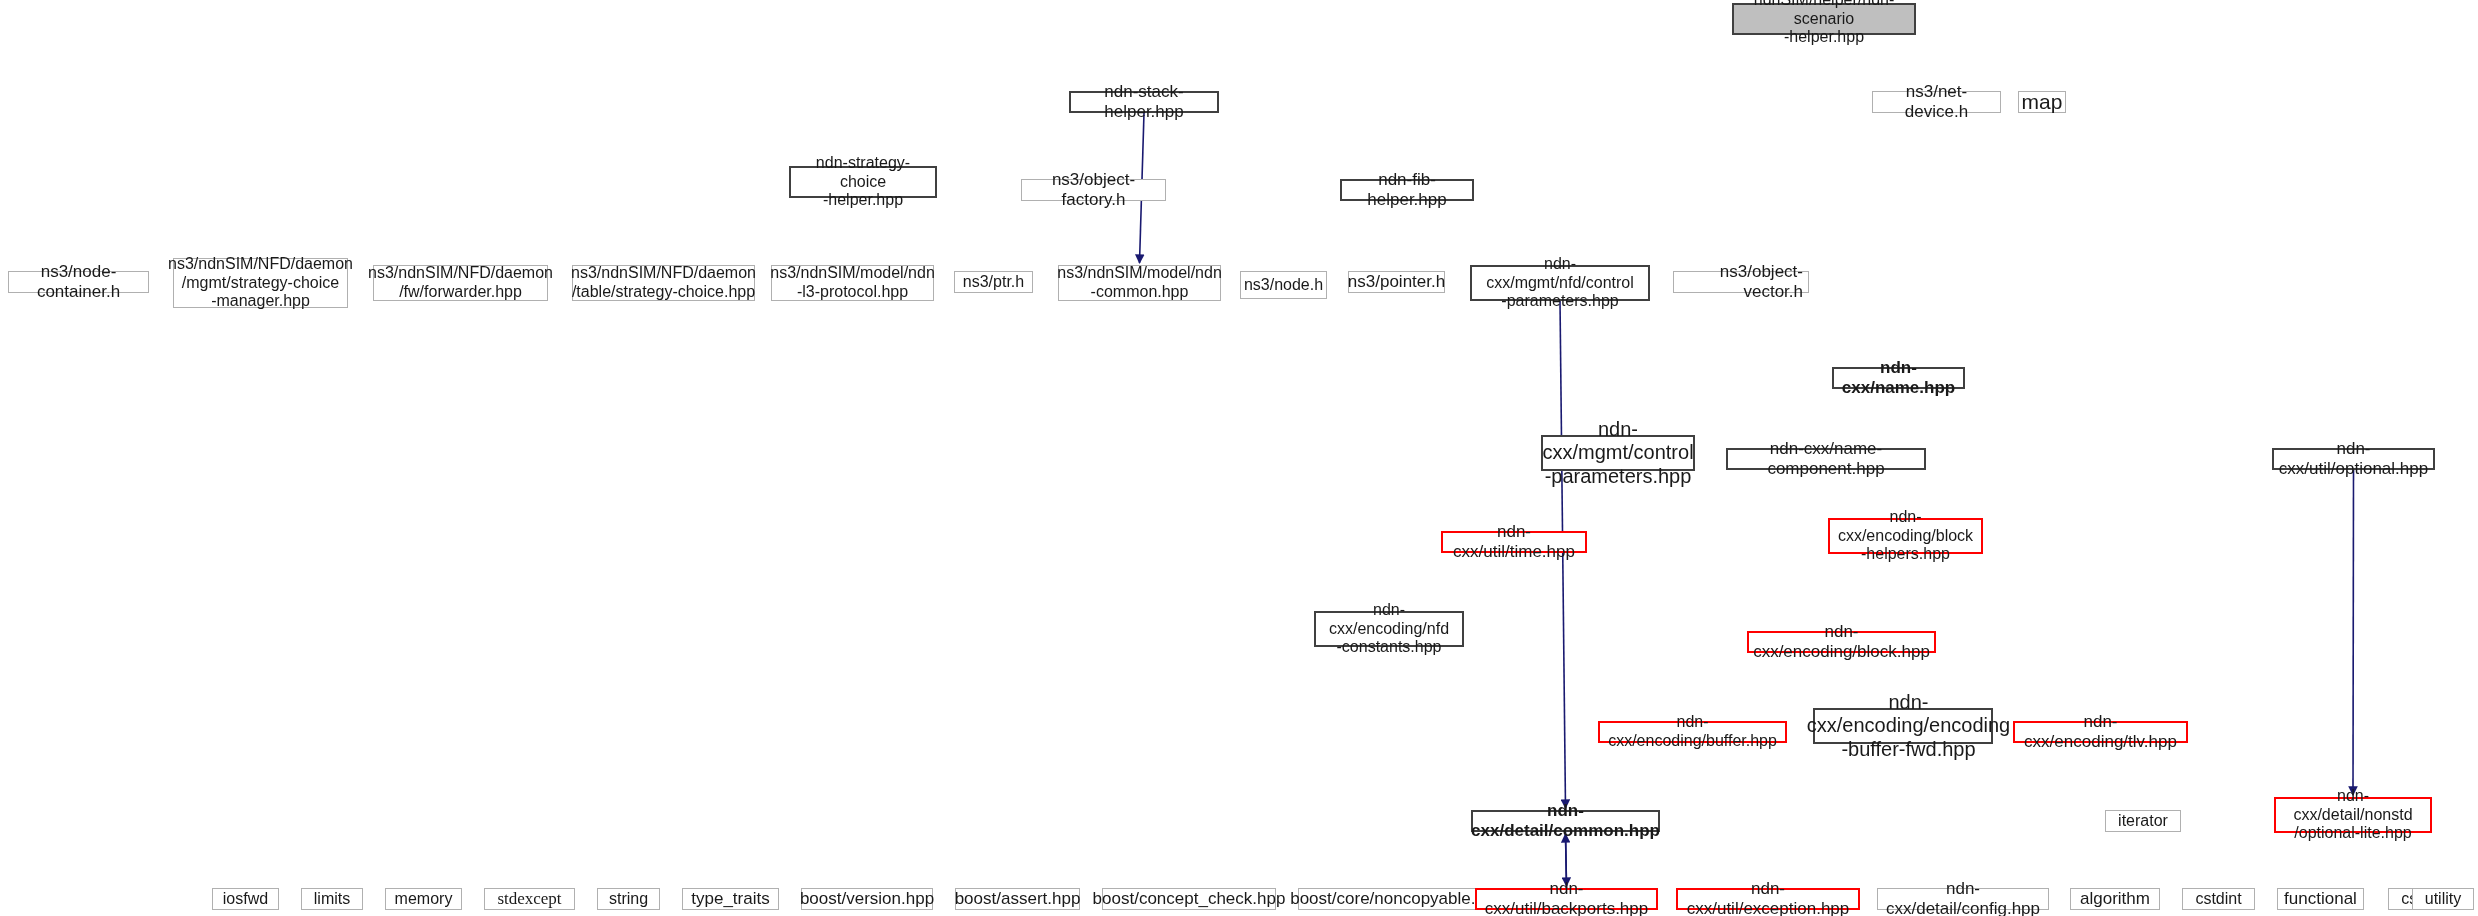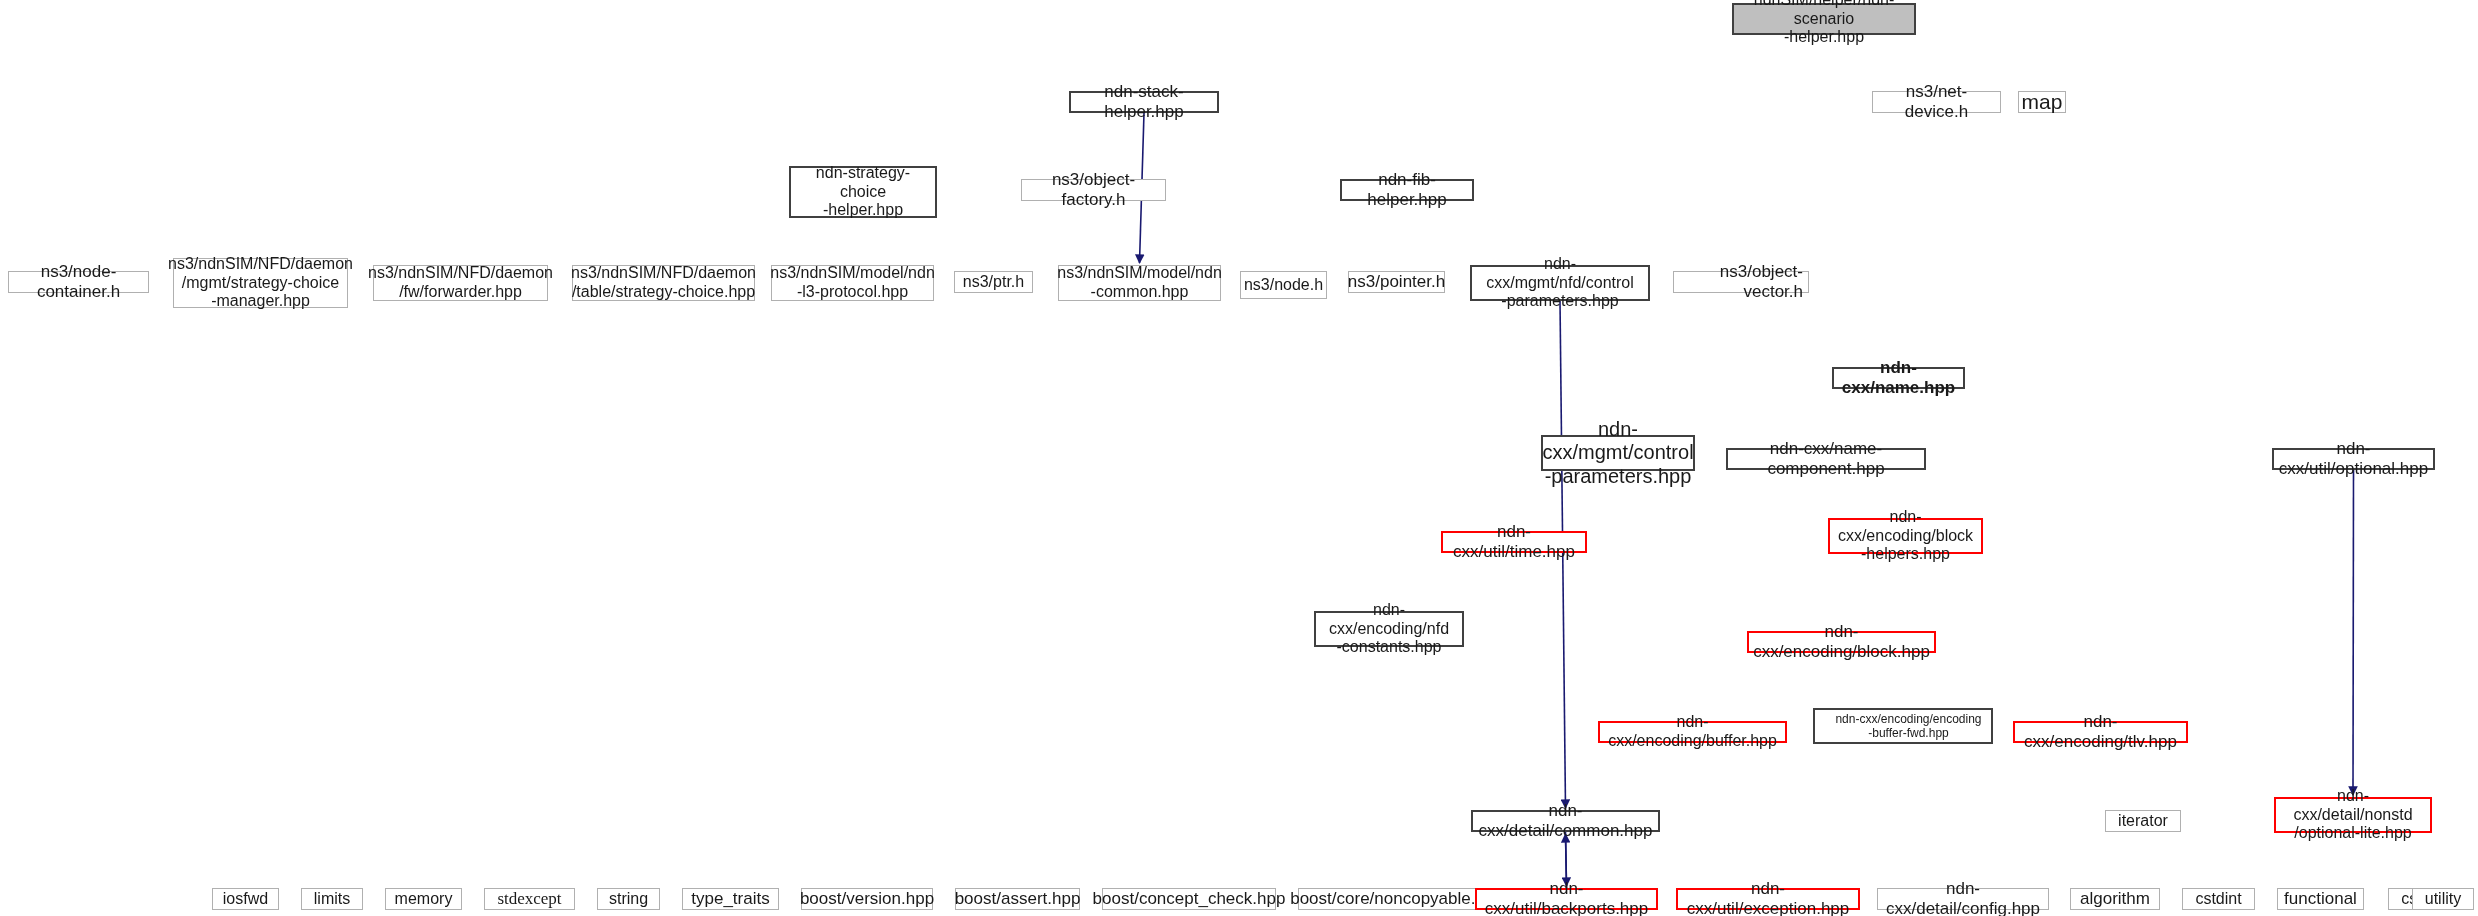--- a/index.html
+++ b/index.html
@@ -137,21 +137,21 @@
         <path d="M NaN 832 Q NaN 859 2416 886" fill="none" stroke="#191970" stroke-width="1.6" marker-end="url(#arrow)"></path>
         <path d="M 1566.5 888 Q 1566.05 861 1565.5 834" fill="none" stroke="#191970" stroke-width="1.6" marker-end="url(#arrow)"></path>
       </g>
   </svg>
   <div id="nodes-layer">
       <div class="gnode root" style="left: 1732px; top: 3px; width: 184px; height: 32px; font-size: 16px;">ndnSIM/helper/ndn-scenario
 -helper.hpp</div>
       <div class="gnode " style="left: 1872px; top: 91px; width: 129px; height: 22px;">ns3/net-device.h</div>
       <div class="gnode " style="left: 2018px; top: 91px; width: 48px; height: 22px; font-size: 21px;">map</div>
       <div class="gnode dark" style="left: 1069px; top: 91px; width: 150px; height: 22px;">ndn-stack-helper.hpp</div>
-      <div class="gnode dark" style="left: 789px; top: 166px; width: 148px; height: 52px; font-size: 16px;">ndn-strategy-choice
+      <div class="gnode dark" style="left: 789px; top: 166px; width: 148px; height: 32px; font-size: 16px;">ndn-strategy-choice
 -helper.hpp</div>
       <div class="gnode " style="left: 1021px; top: 179px; width: 145px; height: 22px;">ns3/object-factory.h</div>
       <div class="gnode dark" style="left: 1340px; top: 179px; width: 134px; height: 22px;">ndn-fib-helper.hpp</div>
       <div class="gnode " style="left: 8px; top: 271px; width: 141px; height: 22px;">ns3/node-container.h</div>
       <div class="gnode " style="left: 173px; top: 258px; width: 175px; height: 50px; font-size: 16px;">ns3/ndnSIM/NFD/daemon
 /mgmt/strategy-choice
 -manager.hpp</div>
       <div class="gnode " style="left: 373px; top: 265px; width: 175px; height: 36px; font-size: 16px;">ns3/ndnSIM/NFD/daemon
 /fw/forwarder.hpp</div>
       <div class="gnode " style="left: 572px; top: 265px; width: 183px; height: 36px; font-size: 16px;">ns3/ndnSIM/NFD/daemon
@@ -171,27 +171,27 @@
 -parameters.hpp</div>
       <div class="gnode dark" style="left: 1726px; top: 448px; width: 200px; height: 22px;">ndn-cxx/name-component.hpp</div>
       <div class="gnode dark" style="left: 2272px; top: 448px; width: 163px; height: 22px;">ndn-cxx/util/optional.hpp</div>
       <div class="gnode red" style="left: 1441px; top: 531px; width: 146px; height: 22px;">ndn-cxx/util/time.hpp</div>
       <div class="gnode red" style="left: 1828px; top: 518px; width: 155px; height: 36px; font-size: 16px;">ndn-cxx/encoding/block
 -helpers.hpp</div>
       <div class="gnode dark" style="left: 1314px; top: 611px; width: 150px; height: 36px; font-size: 16px;">ndn-cxx/encoding/nfd
 -constants.hpp</div>
       <div class="gnode red" style="left: 1747px; top: 631px; width: 189px; height: 22px;">ndn-cxx/encoding/block.hpp</div>
       <div class="gnode red" style="left: 1598px; top: 721px; width: 189px; height: 22px; font-size: 16px;">ndn-cxx/encoding/buffer.hpp</div>
-      <div class="gnode dark" style="left: 1813px; top: 708px; width: 180px; height: 36px; font-size: 12px; padding-left: 16px;">ndn-cxx/encoding/encoding
+      <div class="gnode dark" style="left: 1813px; top: 708px; width: 180px; height: 36px; font-size: 20px; padding-left: 16px;">ndn-cxx/encoding/encoding
 -buffer-fwd.hpp</div>
       <div class="gnode red" style="left: 2013px; top: 721px; width: 175px; height: 22px;">ndn-cxx/encoding/tlv.hpp</div>
       <div class="gnode " style="left: 2105px; top: 810px; width: 76px; height: 22px; font-size: 16px;">iterator</div>
       <div class="gnode red" style="left: 2274px; top: 797px; width: 158px; height: 36px; font-size: 16px;">ndn-cxx/detail/nonstd
 /optional-lite.hpp</div>
-      <div class="gnode dark" style="left: 1471px; top: 810px; width: 189px; height: 22px;">ndn-cxx/detail/common.hpp</div>
+      <div class="gnode dark" style="left: 1471px; top: 810px; width: 189px; height: 22px; font-weight: bold;">ndn-cxx/detail/common.hpp</div>
       <div class="gnode " style="left: 212px; top: 888px; width: 67px; height: 22px; font-size: 16px;">iosfwd</div>
       <div class="gnode " style="left: 301px; top: 888px; width: 62px; height: 22px; font-size: 16px;">limits</div>
       <div class="gnode " style="left: 385px; top: 888px; width: 77px; height: 22px; font-size: 16px;">memory</div>
       <div class="gnode " style="left: 484px; top: 888px; width: 91px; height: 22px; font-family: Liberation Serif, serif;">stdexcept</div>
       <div class="gnode " style="left: 597px; top: 888px; width: 63px; height: 22px; font-size: 16px;">string</div>
       <div class="gnode " style="left: 682px; top: 888px; width: 97px; height: 22px;">type_traits</div>
       <div class="gnode " style="left: 801px; top: 888px; width: 132px; height: 22px;">boost/version.hpp</div>
       <div class="gnode " style="left: 955px; top: 888px; width: 125px; height: 22px;">boost/assert.hpp</div>
       <div class="gnode " style="left: 1102px; top: 888px; width: 174px; height: 22px;">boost/concept_check.hpp</div>
       <div class="gnode " style="left: 1298px; top: 888px; width: 198px; height: 22px;">boost/core/noncopyable.hpp</div>

